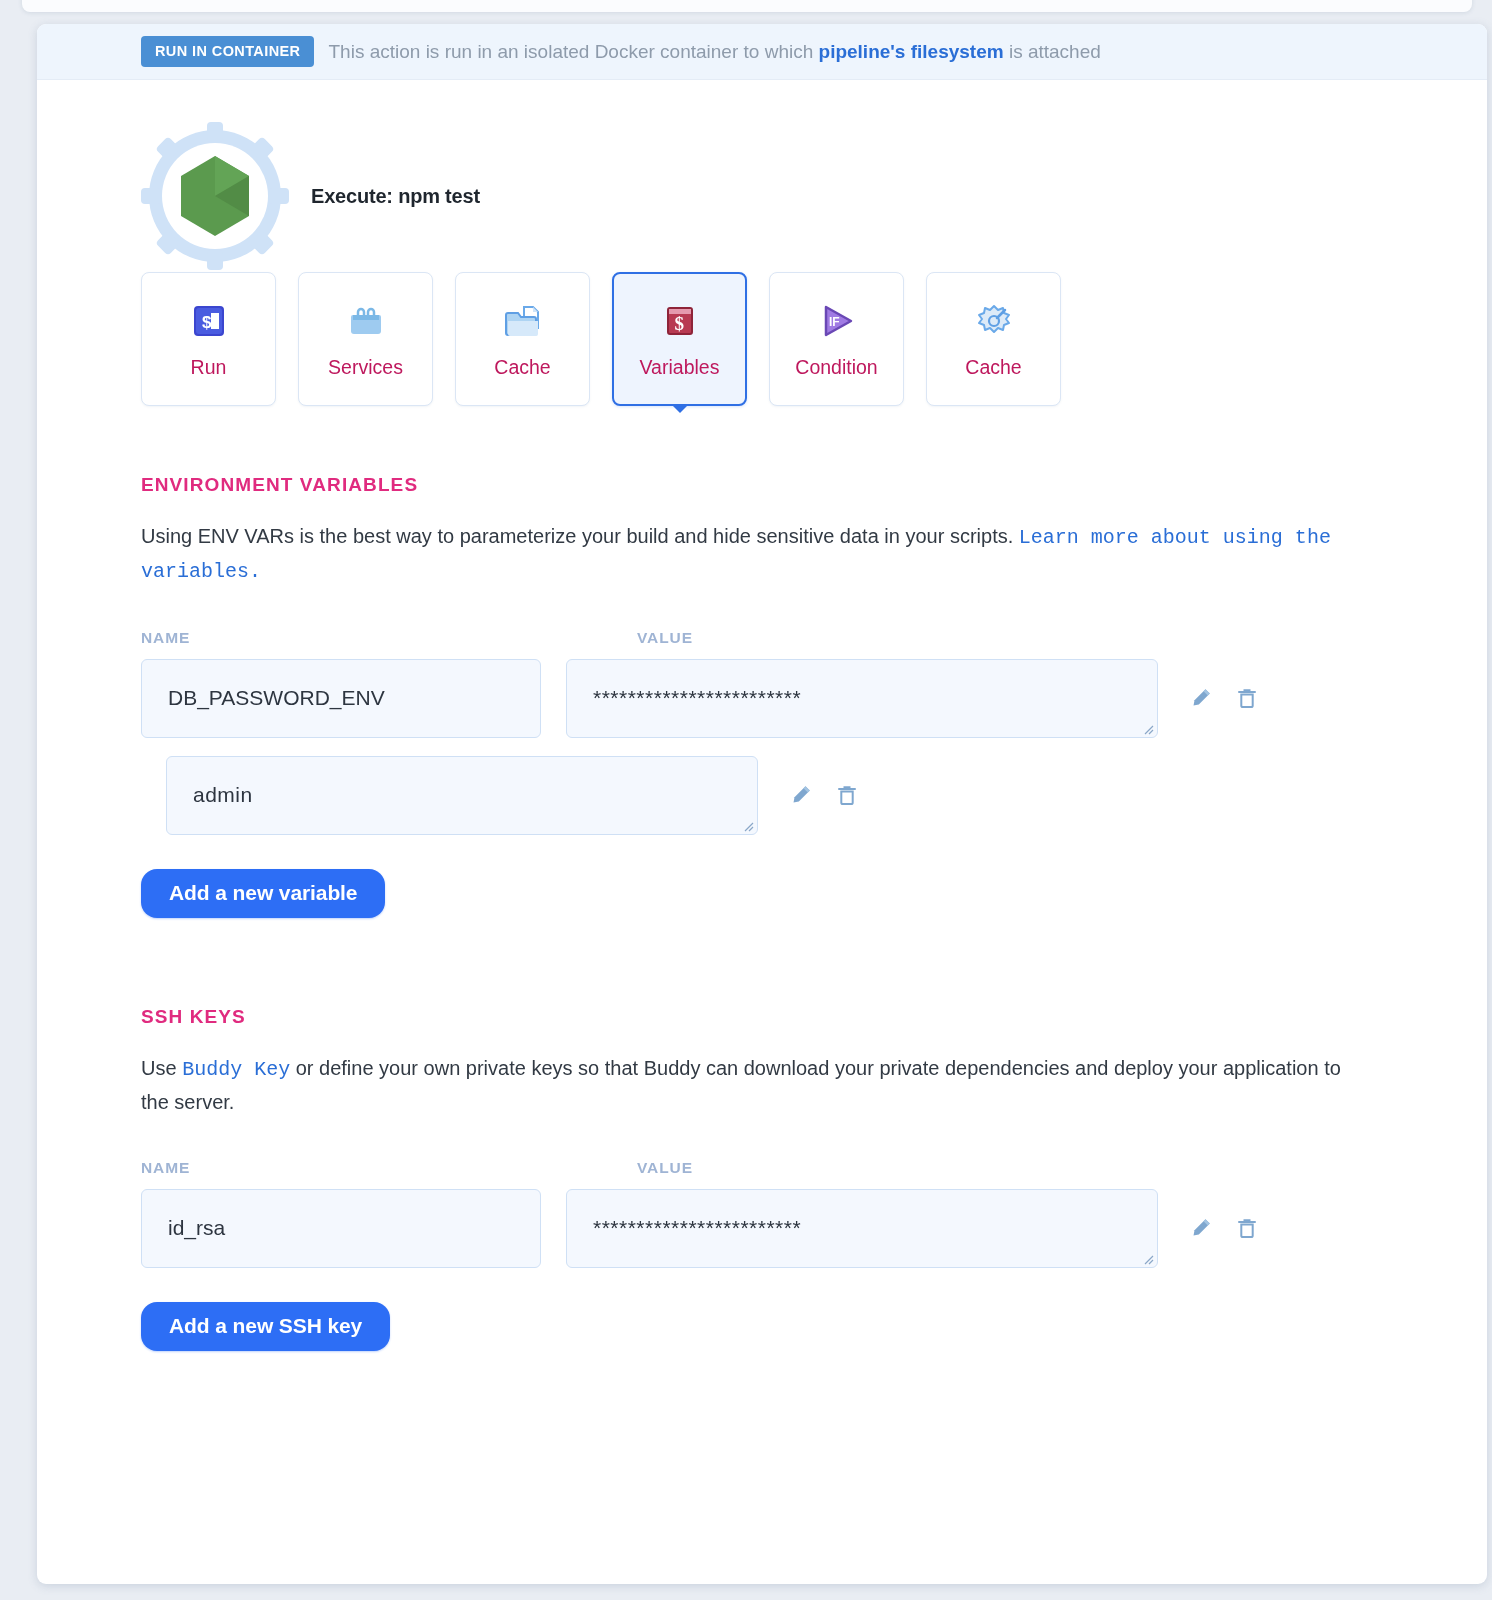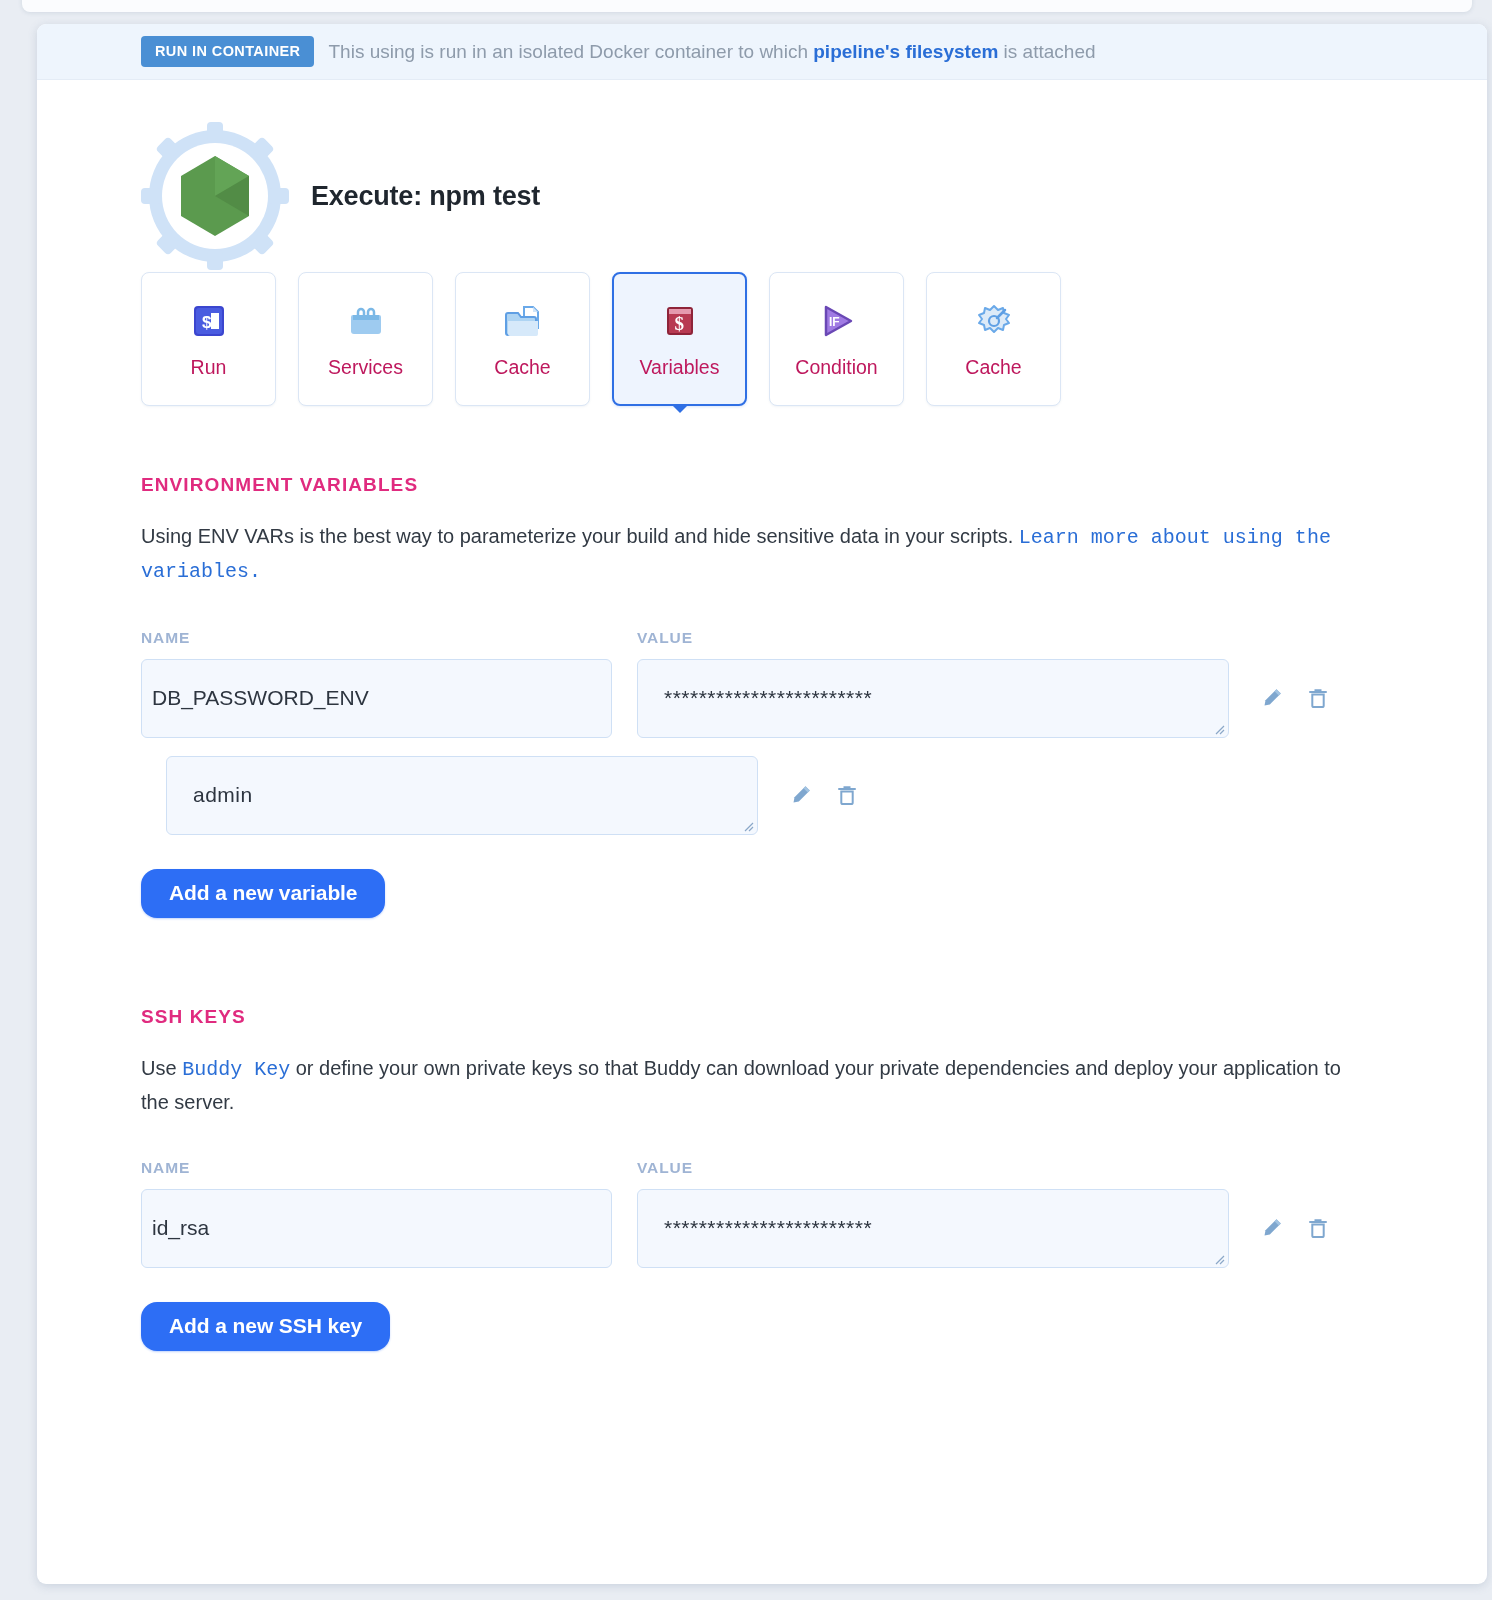--- a/index.html
+++ b/index.html
@@ -40,21 +40,21 @@
   }
   .banner-text {
     margin-left: 15px; font-size: 19px; color: #8e9bab; font-weight: 400;
     white-space: nowrap;
   }
   .banner-text a { color: #2a6ed6; text-decoration: none; font-weight: 600; }
 
   
   .head { display: flex; align-items: center; padding: 32px 0 0 104px; height: 200px; }
   .gear-wrap { position: relative; width: 148px; height: 148px; flex: none; }
-  .title { font-size: 27px; font-weight: 700; color: #1f262e; margin-left: 22px; letter-spacing: -.2px; }
+  .title { font-size: 20px; font-weight: 700; color: #1f262e; margin-left: 22px; letter-spacing: -.2px; }
 
   
   .tabs { display: flex; gap: 22px; padding: 0 0 0 104px; margin-top: -8px; }
   .tab {
     min-width: 135px; height: 134px; border: 1px solid #dbe6f5; border-radius: 8px;
     background: #fff; display: flex; flex-direction: column; align-items: center;
     justify-content: center; gap: 14px; padding: 0 18px;
     box-shadow: 0 1px 2px rgba(120,145,180,.10); position: relative;
   }
   .tab.active {
@@ -84,22 +84,22 @@
   .col-heads { display: flex; margin-top: 40px; }
   .col-heads .ch {
     font-size: 15.5px; color: #9fb4d4; letter-spacing: .9px; font-weight: 600;
   }
   .ch-name { width: 496px; }
   .ch-value { width: 596px; }
 
   .rows { margin-top: 12px; }
   .row { display: flex; align-items: flex-start; margin-bottom: 18px; }
   .fld-name {
-    width: 471px; height: 79px; border: 1px solid #cfe0f5; border-radius: 6px;
-    background: #f4f8fe; display: flex; align-items: center; padding: 0 10px;
+    width: 400px; height: 79px; border: 1px solid #cfe0f5; border-radius: 6px;
+    background: #f4f8fe; display: flex; align-items: center; padding: 0 26px;
     font-size: 21px; color: #2d3540;
   }
   .gap { width: 25px; flex: none; }
   .fld-value {
     width: 592px; height: 79px; border: 1px solid #cfe0f5; border-radius: 6px;
     background: #f4f8fe; display: flex; align-items: center; padding: 0 26px;
     font-size: 21px; color: #2d3540; position: relative; letter-spacing: .5px;
   }
   .fld-value .grip {
     position: absolute; right: 3px; bottom: 2px; width: 14px; height: 14px;
@@ -120,21 +120,21 @@
 <body>
 
 <div id="root">
 
   <div class="prev-card"></div>
 
   <div class="card">
 
     <div class="banner">
       <span class="banner-badge">RUN IN CONTAINER</span>
-      <span class="banner-text"><span>This using is run in an isolated Docker container to which </span><a href="#">pipeline's filesystem</a><span> is attached</span></span>
+      <span class="banner-text"><span>This action is run in an isolated Docker container to which </span><a href="#">pipeline's filesystem</a><span> is attached</span></span>
     </div>
 
     <div class="head">
       <div class="gear-wrap">
         <svg width="148" height="148" viewBox="0 0 148 148">
           <g fill="#cfe2f7">
             <circle cx="74" cy="74" r="66"></circle>
             <g>
               <rect x="66" y="0" width="16" height="20" rx="4"></rect>
               <rect x="66" y="128" width="16" height="20" rx="4"></rect>

